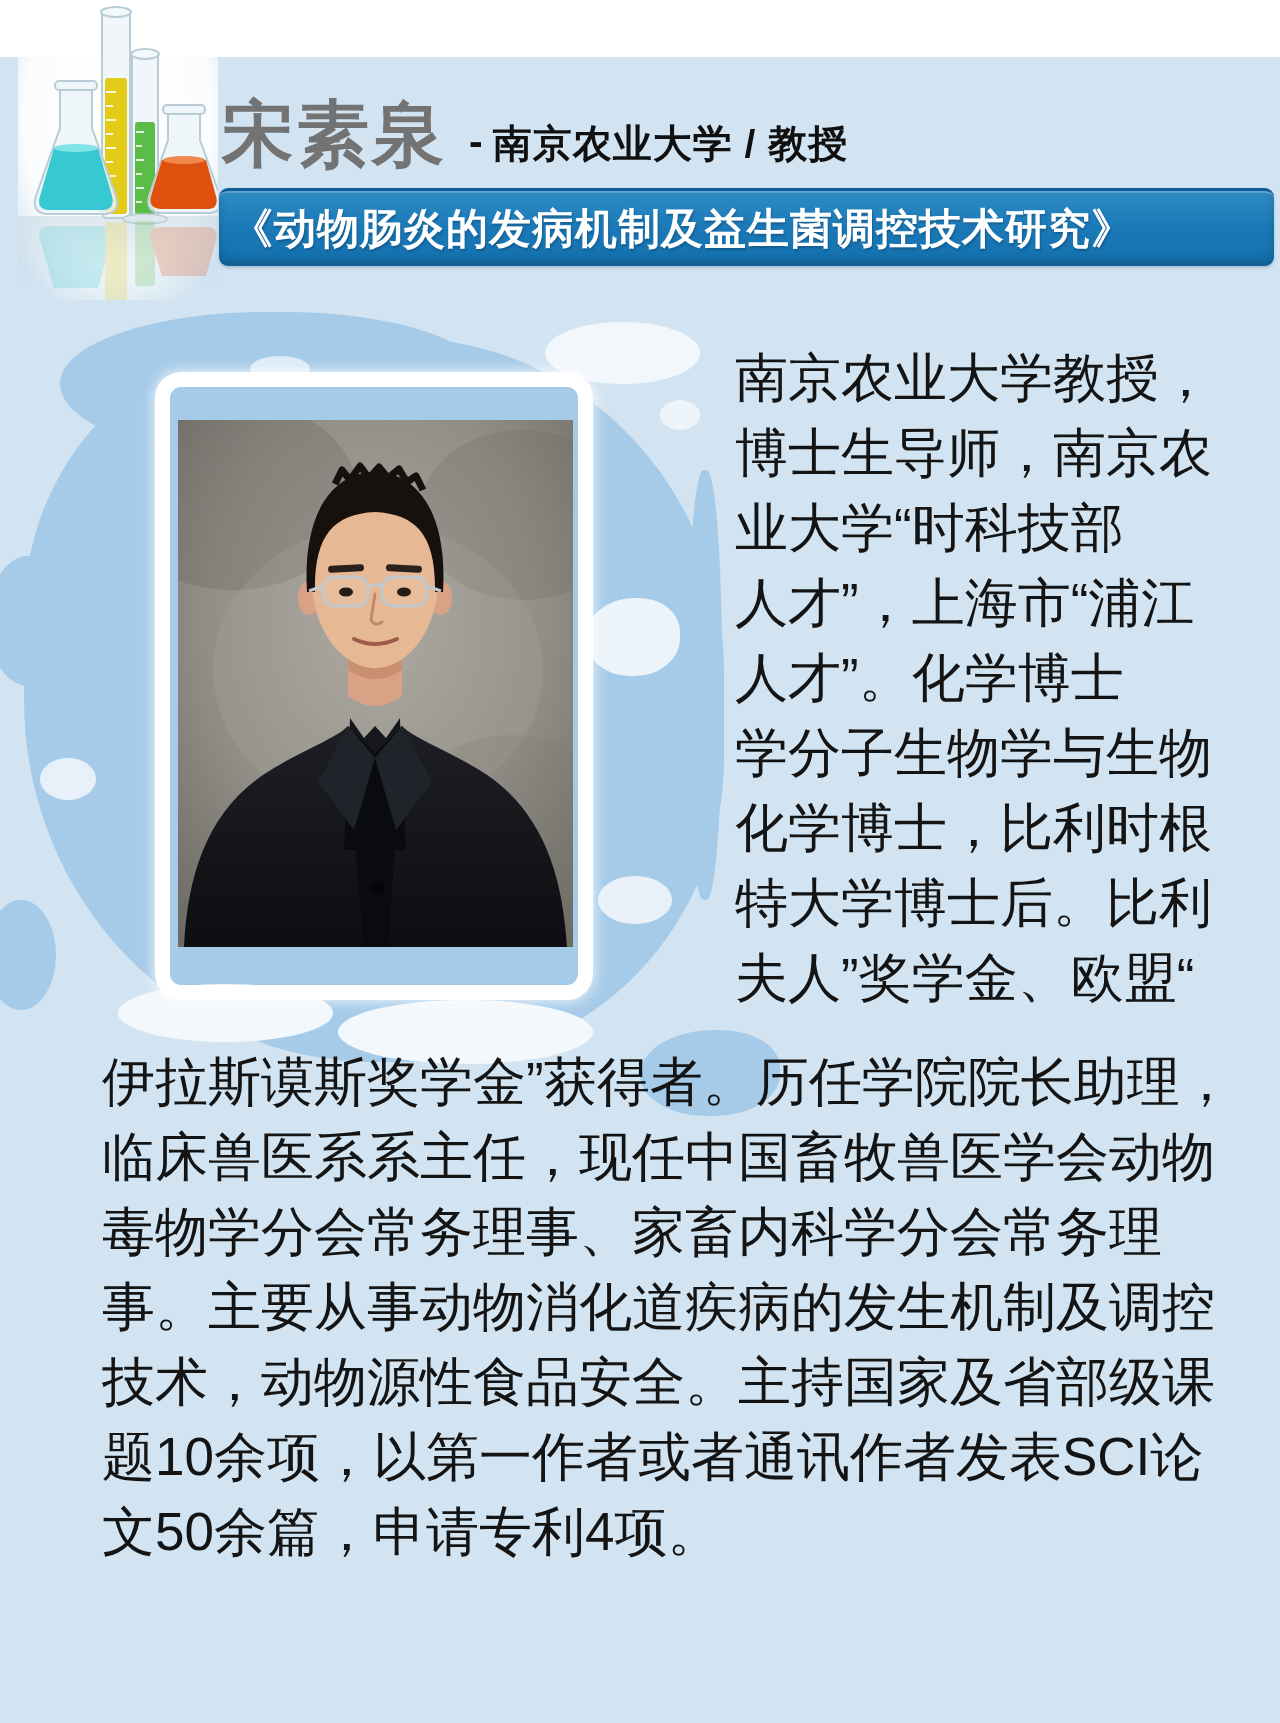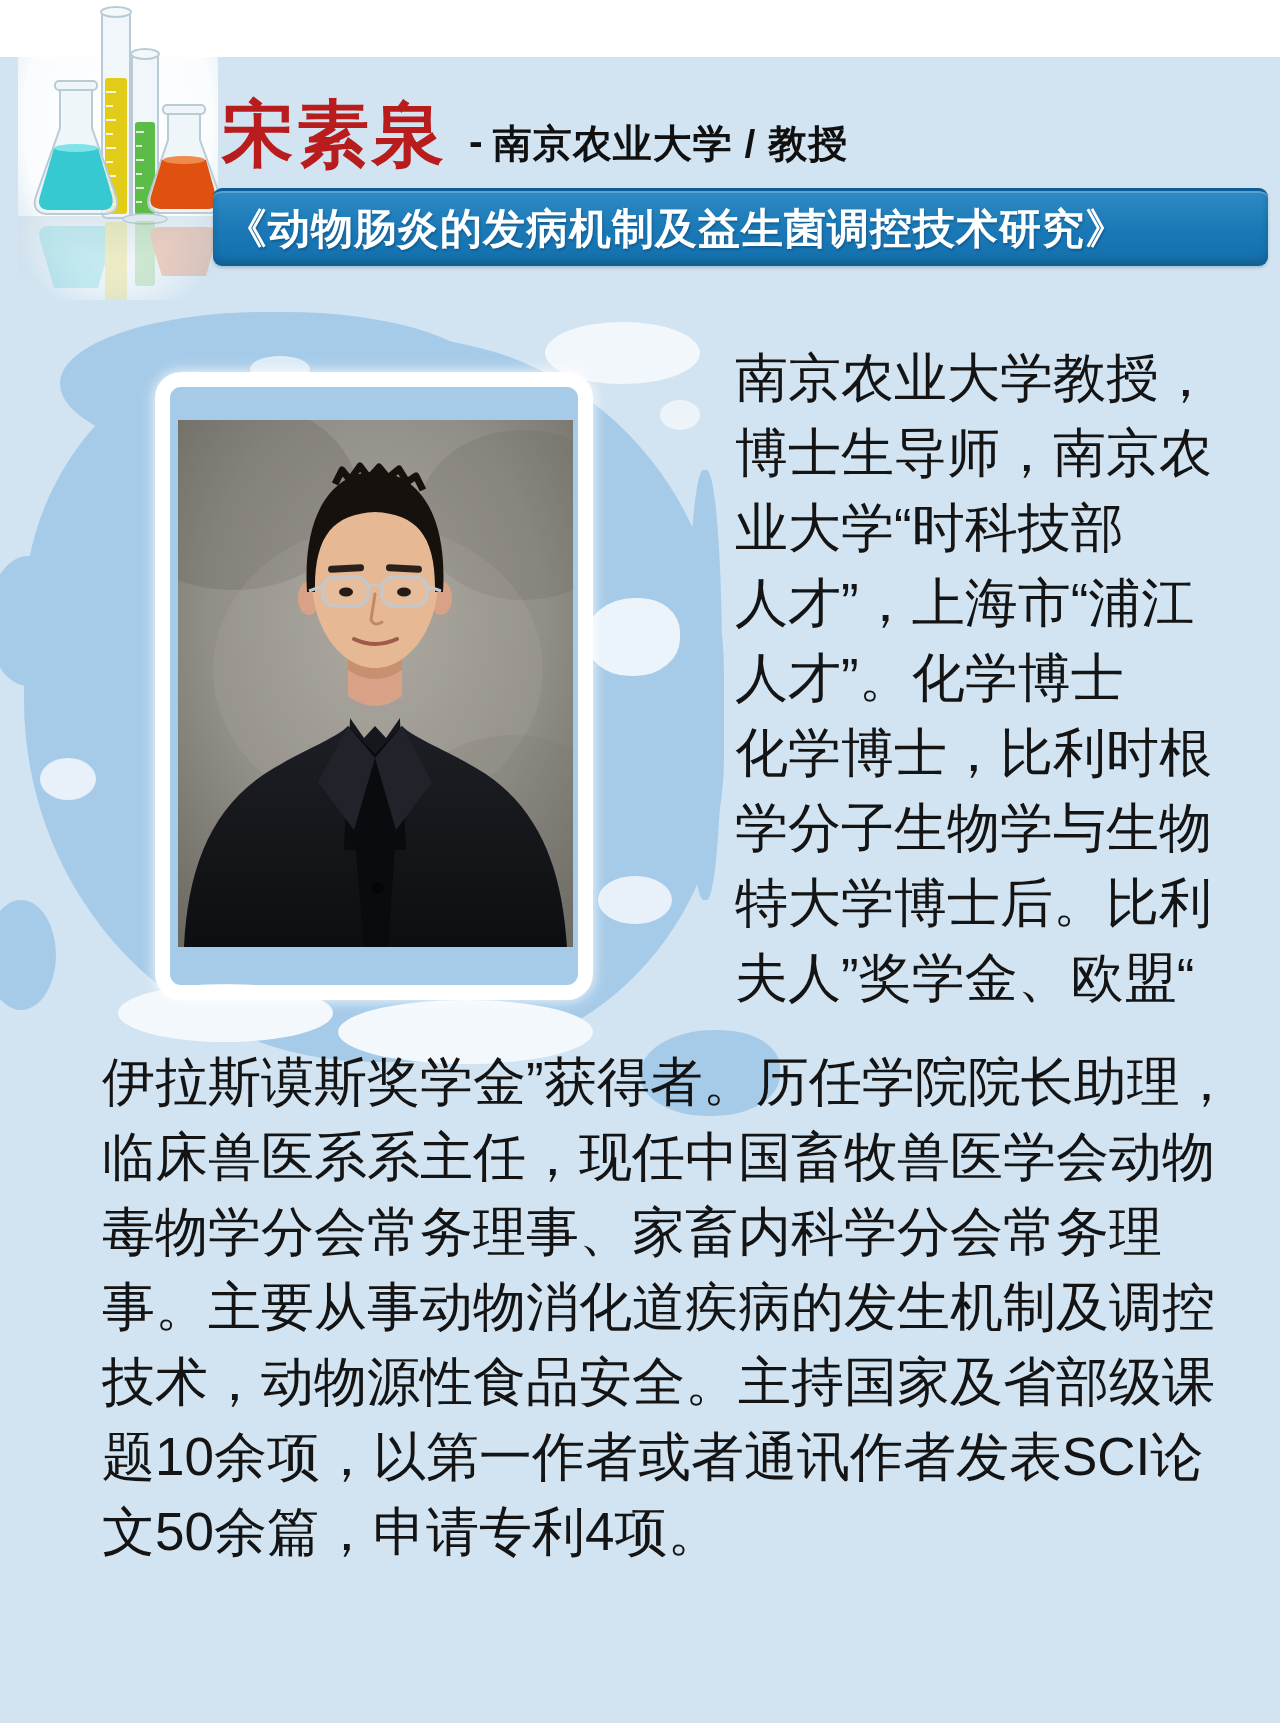--- a/index.html
+++ b/index.html
@@ -33,32 +33,32 @@
   .sw6{left:598px;top:876px;width:74px;height:48px;border-radius:50%;opacity:.85;}
   .sw7{left:250px;top:356px;width:60px;height:26px;border-radius:50%;opacity:.7;}
   .sw8{left:660px;top:400px;width:40px;height:30px;border-radius:50%;opacity:.8;}
   
   .glassware{position:absolute;left:18px;top:0;width:200px;height:300px;}
   .name-row{
     position:absolute;left:222px;top:82px;height:88px;
     display:flex;align-items:flex-end;
   }
   .prof-name{
-    font-size:72px;font-weight:900;color:#b91c1c;letter-spacing:3px;line-height:1;
+    font-size:72px;font-weight:900;color:#737373;letter-spacing:3px;line-height:1;
   }
   .name-dash{
     font-size:41px;font-weight:800;color:#101010;line-height:1;
     margin:0 10px 8px 22px;
   }
   .affiliation{
     font-size:39px;font-weight:800;color:#101010;line-height:1;
     margin-bottom:7px;letter-spacing:1px;
   }
   .topic-banner{
-    position:absolute;left:213px;top:188px;width:1055px;height:78px;
+    position:absolute;left:219px;top:188px;width:1055px;height:78px;
     background:linear-gradient(180deg,#2e8bc4 0%,#1b79b7 48%,#1370ad 100%);
     border-top:3px solid #0d5d97;
     border-radius:9px;
     box-shadow:inset 0 2px 0 rgba(255,255,255,.22), inset 0 -5px 8px rgba(0,0,0,.18), 0 2px 3px rgba(40,80,110,.25);
     display:flex;align-items:center;
     box-sizing:border-box;
   }
   .topic-text{
     color:#ffffff;font-size:42px;font-weight:800;letter-spacing:1px;
     padding-left:12px;white-space:nowrap;
@@ -219,22 +219,22 @@
       <circle cx="200" cy="468" r="6" fill="#050608"></circle>
     </svg>
   </div>
 
   <div class="bio-col">
     <div class="bio-line">南京农业大学教授，</div>
     <div class="bio-line">博士生导师，南京农</div>
     <div class="bio-line">业大学“时科技部</div>
     <div class="bio-line">人才”，上海市“浦江</div>
     <div class="bio-line">人才”。化学博士</div>
+    <div class="bio-line">学分子生物学与生物</div>
     <div class="bio-line">化学博士，比利时根</div>
-    <div class="bio-line">学分子生物学与生物</div>
     <div class="bio-line">特大学博士后。比利</div>
     <div class="bio-line">夫人”奖学金、欧盟“</div>
   </div>
 
   <div class="bio-full">
     <div class="bio-line">伊拉斯谟斯奖学金”获得者。历任学院院长助理，</div>
     <div class="bio-line">临床兽医系系主任，现任中国畜牧兽医学会动物</div>
     <div class="bio-line">毒物学分会常务理事、家畜内科学分会常务理</div>
     <div class="bio-line">事。主要从事动物消化道疾病的发生机制及调控</div>
     <div class="bio-line">技术，动物源性食品安全。主持国家及省部级课</div>

